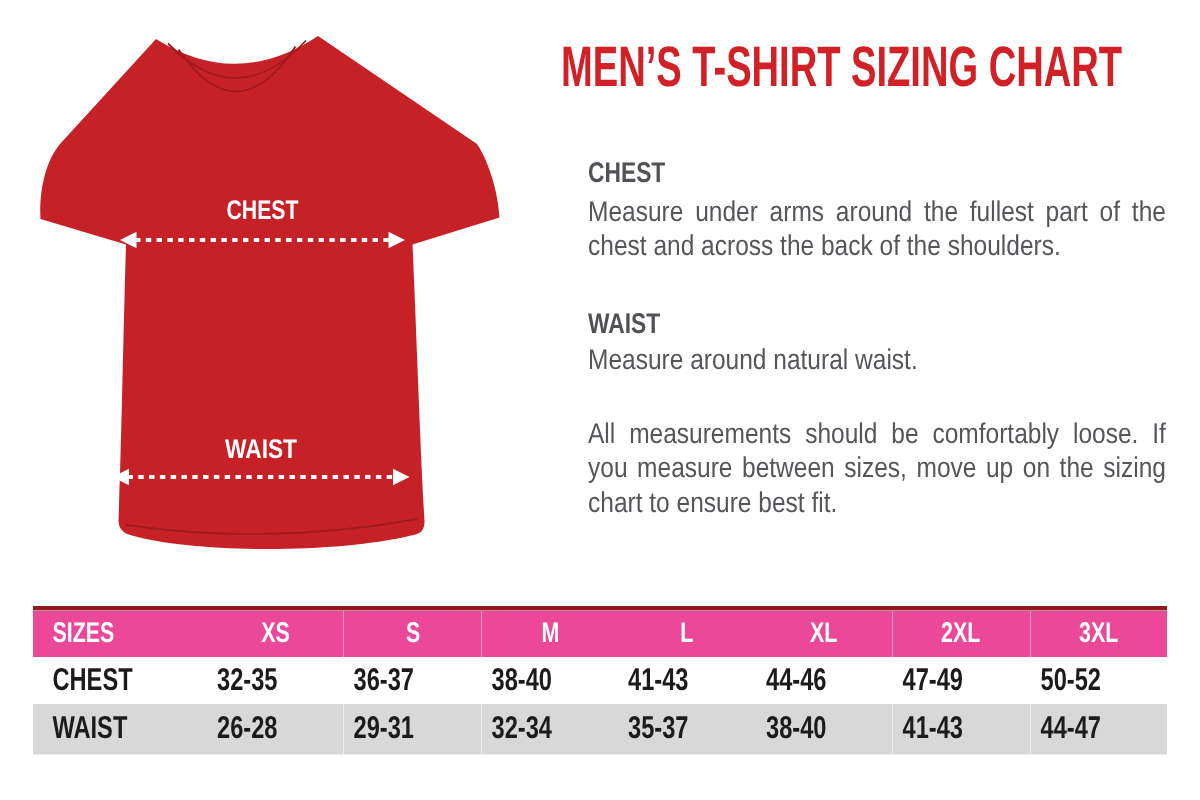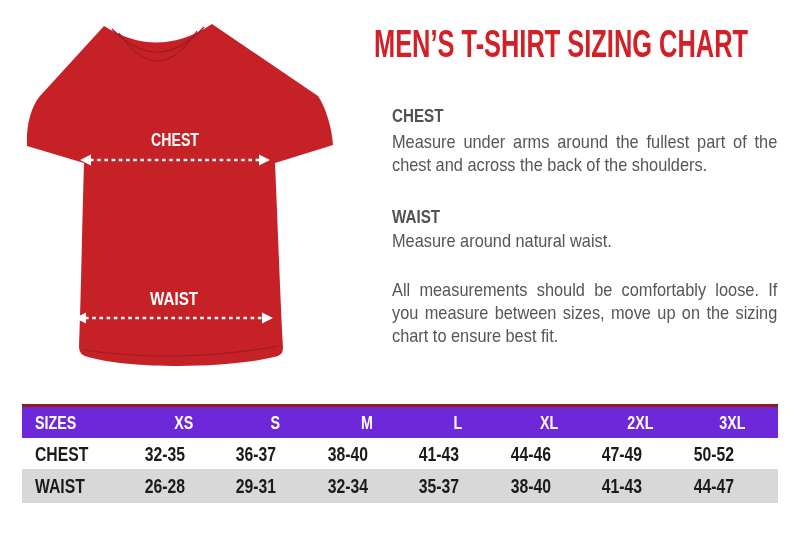--- a/index.html
+++ b/index.html
@@ -49,21 +49,21 @@
     border-collapse: collapse;
     table-layout: fixed;
     width: 756px;
   }
   table.sizes th, table.sizes td {
     padding: 0;
     overflow: hidden;
     white-space: nowrap;
   }
   table.sizes col.first { width: 116px; }
-  thead tr { background: #6d28d9; height: 31px; }
+  thead tr { background: #ec4899; height: 31px; }
   table.sizes th {
     color: #ffffff;
     font-size: 19px;
     font-weight: bold;
   }
   table.sizes td {
     color: #1b1b1b;
     font-size: 21px;
     font-weight: bold;
   }

